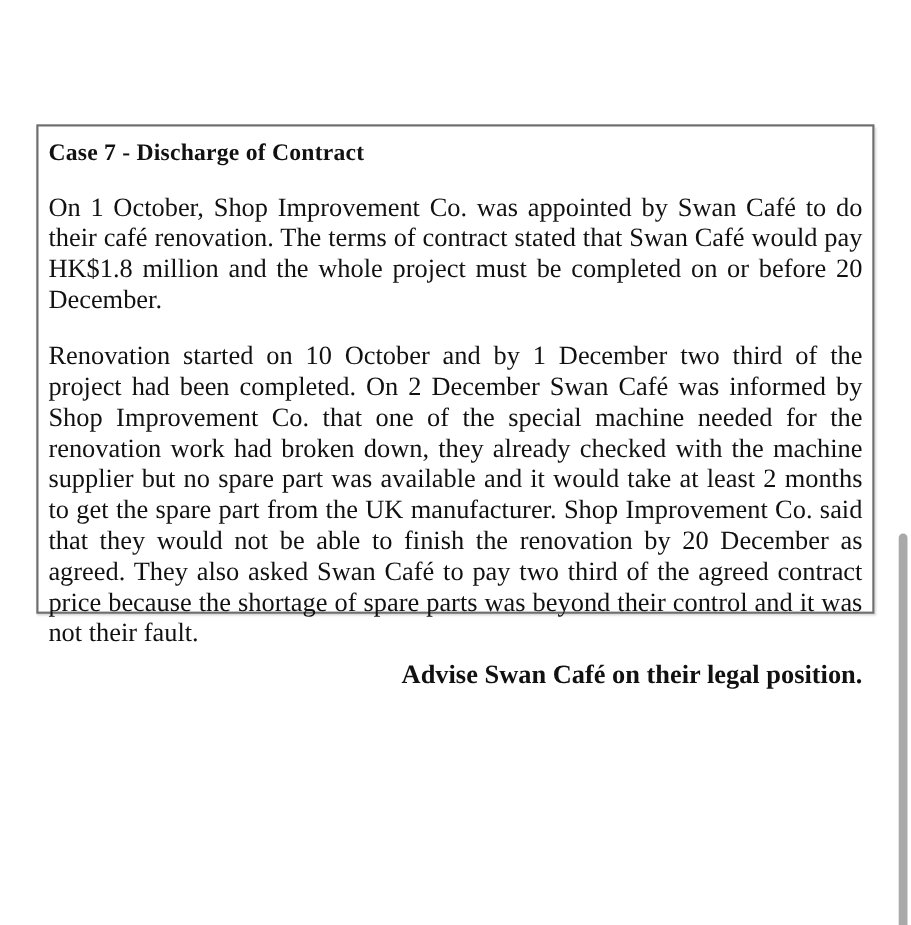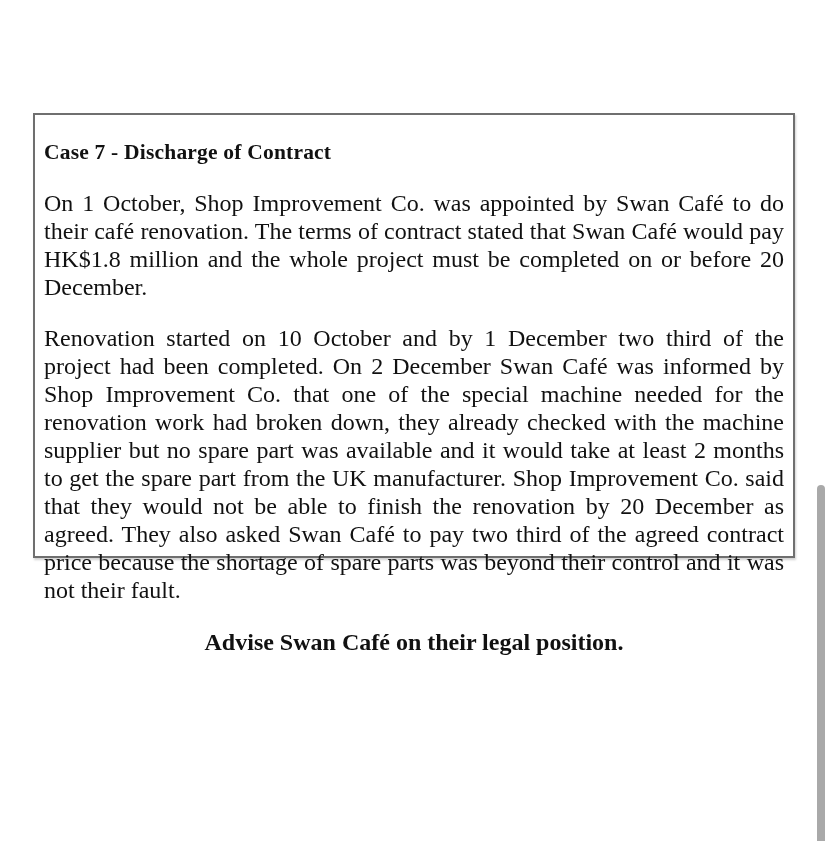--- a/index.html
+++ b/index.html
@@ -22,36 +22,36 @@
     top: 113px;
     width: 762px;
     height: 445px;
     box-sizing: border-box;
     border: 2px solid var(--border, #6f6f6f);
     background: #ffffff;
     padding: 6px 9px 8px 9px;
     box-shadow: 1px 2px 2px rgba(0,0,0,0.18);
   }
   .case-title {
-    margin: 18px 0 0 0;
+    margin: 4px 0 0 0;
     font-size: 21.5px;
     font-weight: bold;
     line-height: 27px;
     letter-spacing: 0.2px;
   }
   .case-box p {
     margin: 23px 0 0 0;
     font-size: 24px;
     line-height: 28px;
     text-align: justify;
   }
   .case-box p.question {
     font-weight: bold;
-    text-align: center;
-    margin-top: 24px;
+    text-align: right;
+    margin-top: 10px;
   }
   .scrollbar-track {
     position: absolute;
     top: 0;
     right: 0;
     width: 14px;
     height: 841px;
     background: transparent;
   }
   .scrollbar-thumb {

